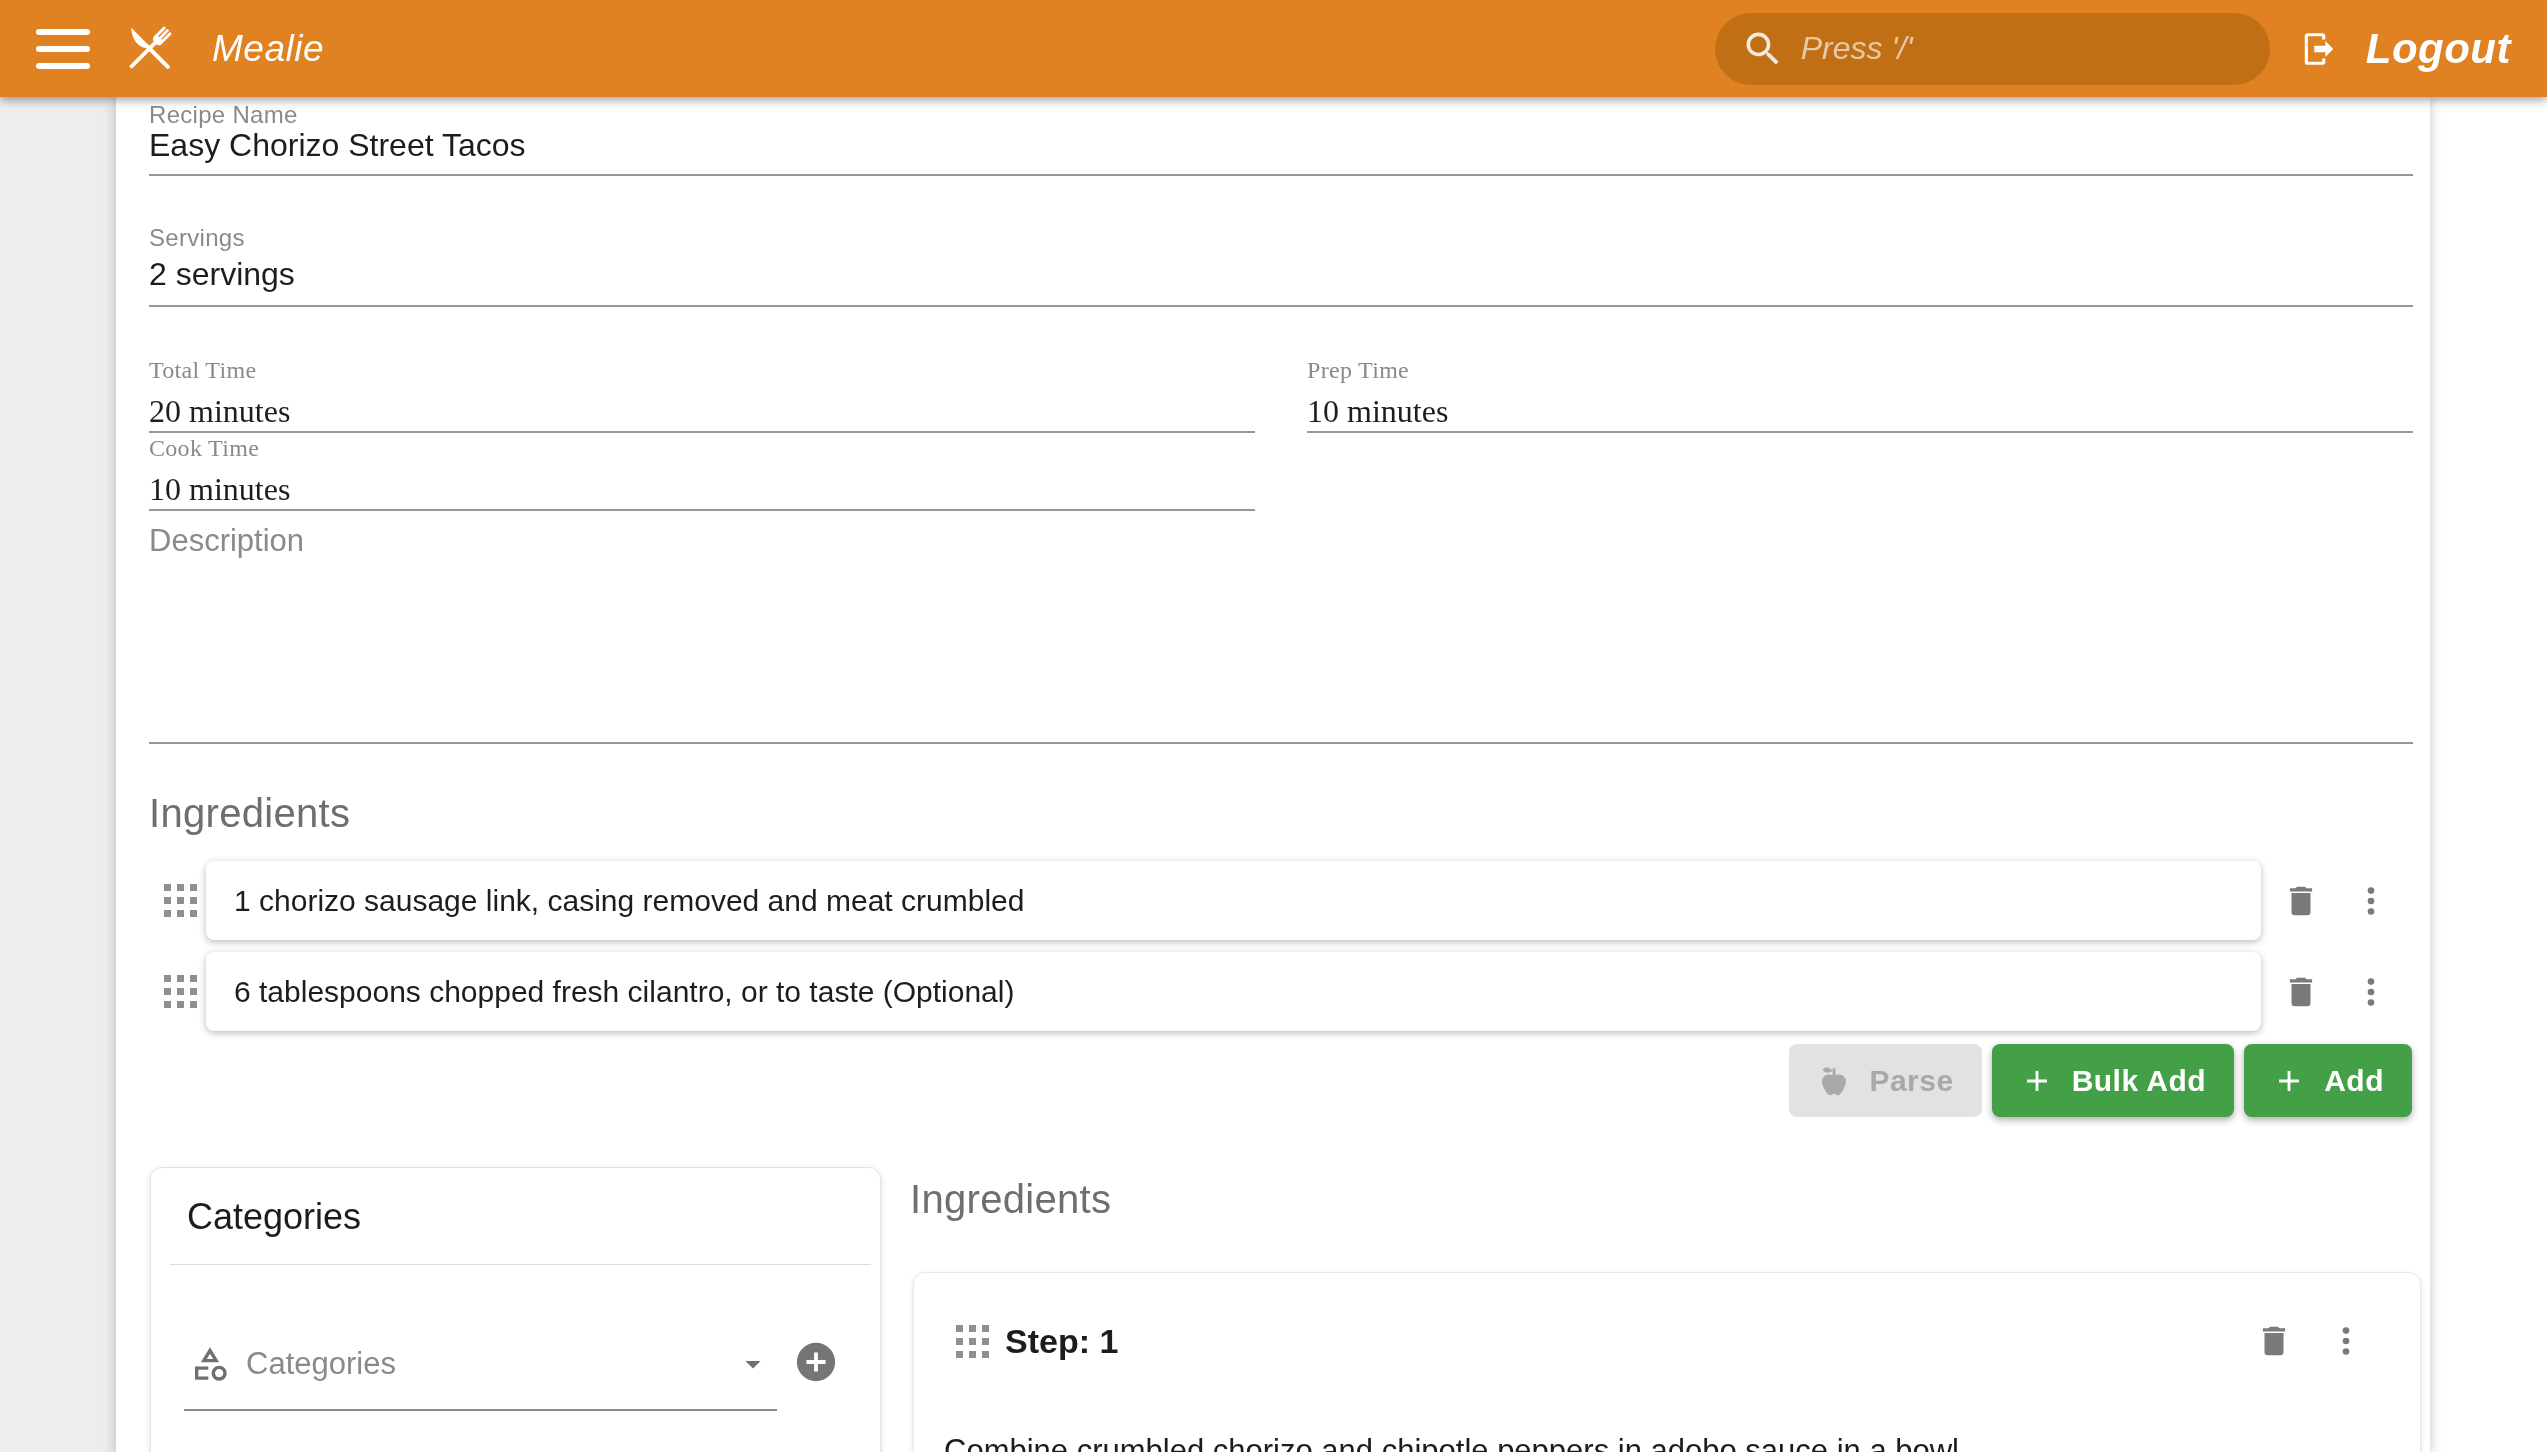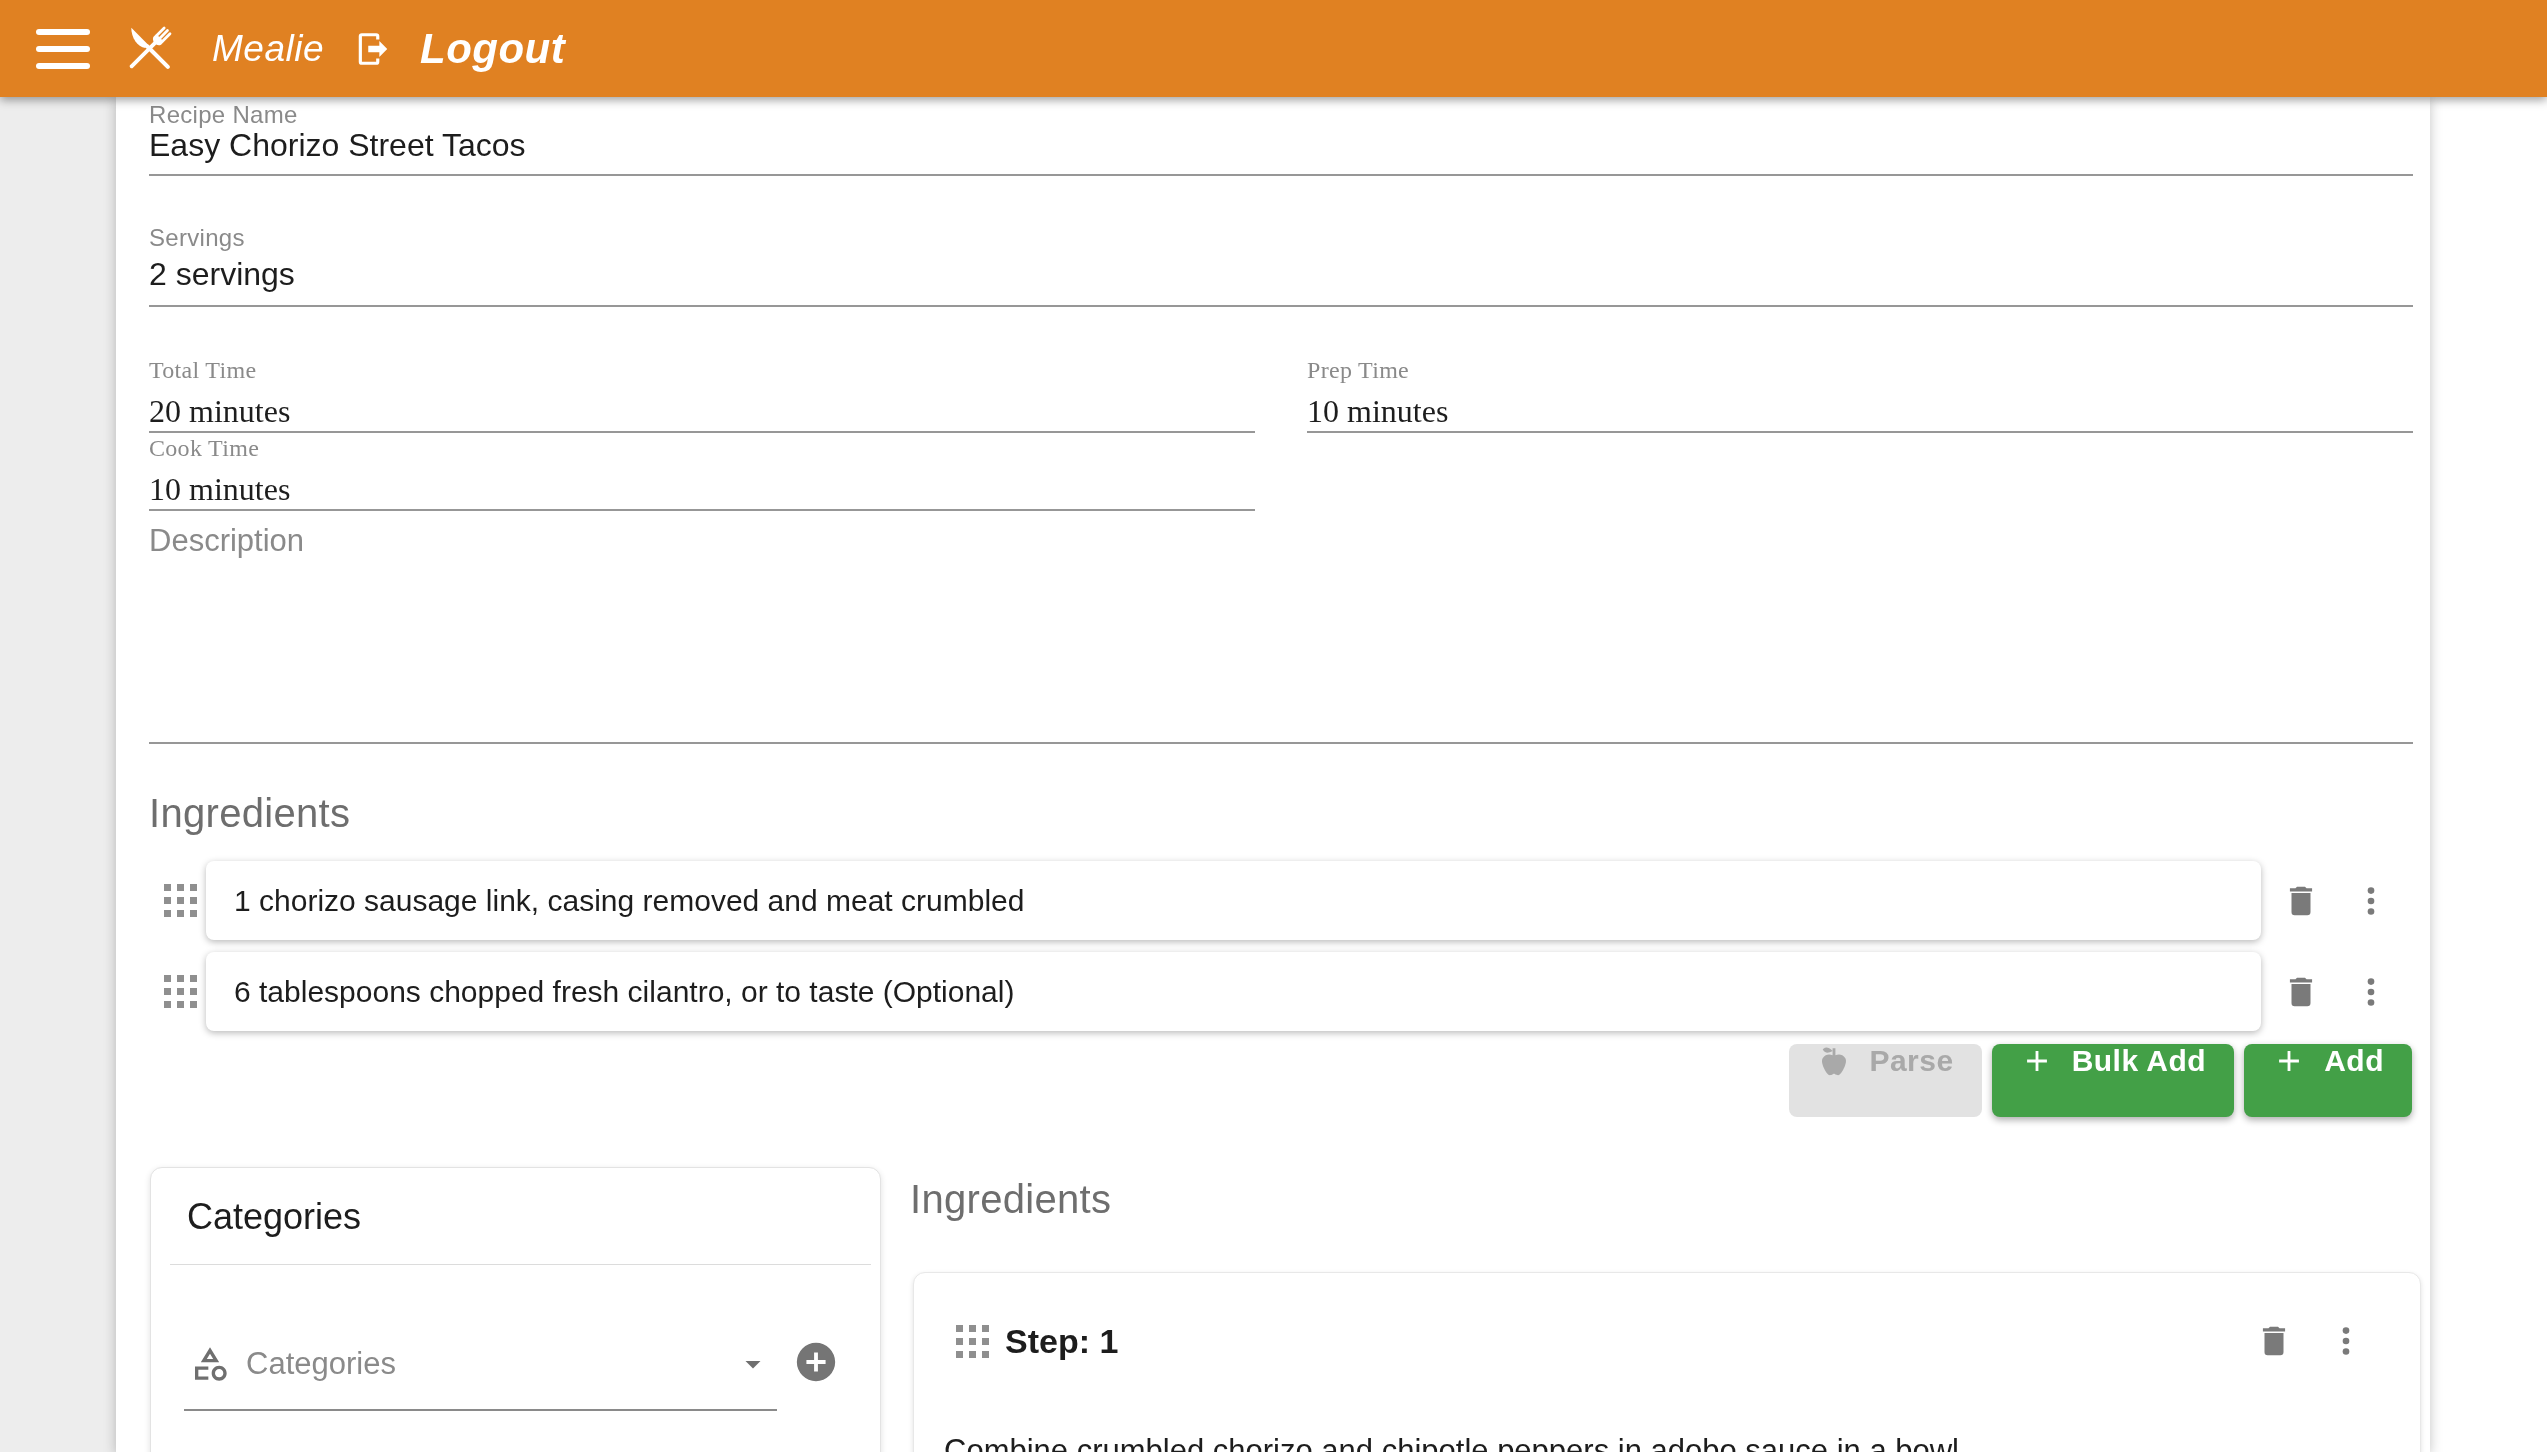--- a/index.html
+++ b/index.html
@@ -49,21 +49,21 @@
                  grid-template-columns:repeat(3,7px); grid-auto-rows:7px; gap:6px; }
   .drag-handle i { background:#8F8F8F; }
   .ing-card { flex:1; height:79px; margin-left:9px; background:#fff; border-radius:8px;
               box-shadow:0 2px 7px rgba(0,0,0,0.28); display:flex; align-items:center;
               padding:0 28px; font-size:30px; color:#1D1D1D; }
   .icon-btn { width:44px; height:44px; flex:none; display:flex; align-items:center;
               justify-content:center; cursor:pointer; }
 
   
   .btn-row { position:absolute; top:947px; right:18px; display:flex; gap:10px; }
-  .btn { height:73px; display:flex; gap:18px; padding:0 28px;
+  .btn { height:73px; display:flex; align-items:center; gap:18px; padding:0 28px;
          border-radius:8px; font-size:30px; font-weight:700; letter-spacing:0.5px; cursor:pointer; }
   .btn.green { background:#43A047; color:#fff; box-shadow:0 3px 7px rgba(0,0,0,0.32); }
   .btn.disabled { background:#E2E2E2; color:#A9A9A9; cursor:default; }
 
   
   .cat-card { position:absolute; left:34px; top:1070px; width:731px; height:328px;
               background:#fff; border:1px solid #E3E3E3; border-radius:12px;
               box-shadow:0 2px 6px rgba(0,0,0,0.12); }
   .cat-title { position:absolute; left:36px; top:28px; font-size:36px; font-weight:500; color:#1D1D1D; }
   .cat-divider { position:absolute; left:19px; right:9px; top:96px; height:1px; background:#DCDCDC; }
@@ -106,20 +106,26 @@
       </g>
       <g transform="rotate(-45 12 12)">
         <path d="M12.9 2 C10.3 4.6 9.6 8.4 11.3 10.8 L12.9 10.8 Z"></path>
         <rect x="11.5" y="10.2" width="1.5" height="12" rx="0.75"></rect>
       </g>
     </g>
   </svg>
 
   <div class="app-title">Mealie</div>
 
+  <div class="search-pill">
+    <svg width="44" height="44" viewBox="0 0 24 24">
+      <path fill="rgba(255,255,255,0.85)" d="M9.5,3A6.5,6.5 0 0,1 16,9.5C16,11.11 15.41,12.59 14.44,13.73L14.71,14H15.5L20.5,19L19,20.5L14,15.5V14.71L13.73,14.44C12.59,15.41 11.11,16 9.5,16A6.5,6.5 0 0,1 3,9.5A6.5,6.5 0 0,1 9.5,3M9.5,5C7,5 5,7 5,9.5C5,12 7,14 9.5,14C12,14 14,12 14,9.5C14,7 12,5 9.5,5Z"></path>
+    </svg>
+    <span class="ph">Press '/'</span>
+  </div>
 
   <div class="logout">
     <svg width="38" height="38" viewBox="0 0 24 24">
       <path fill="#ffffff" d="M16,17V14H9V10H16V7L21,12L16,17M14,2A2,2 0 0,1 16,4V6H14V4H5V20H14V18H16V20A2,2 0 0,1 14,22H5A2,2 0 0,1 3,20V4A2,2 0 0,1 5,2H14Z"></path>
     </svg>
     <span>Logout</span>
   </div>
 </header>
 
 <div class="left-strip"></div>

